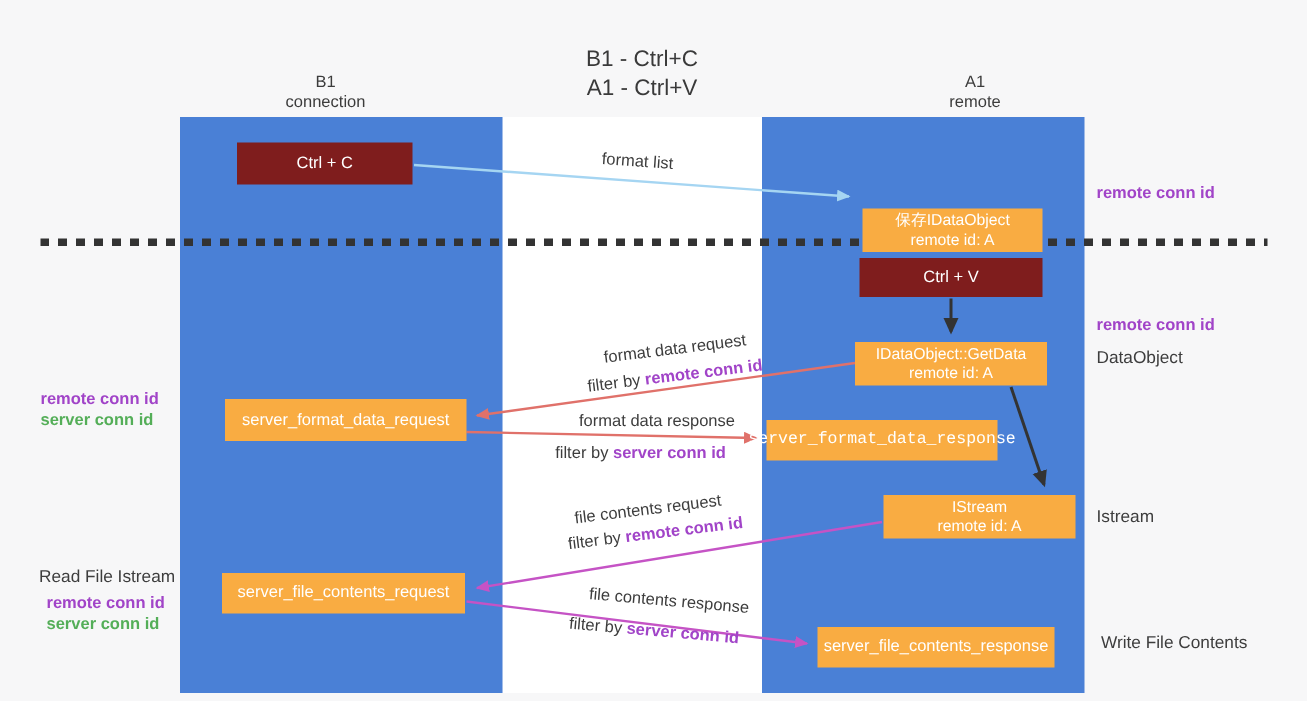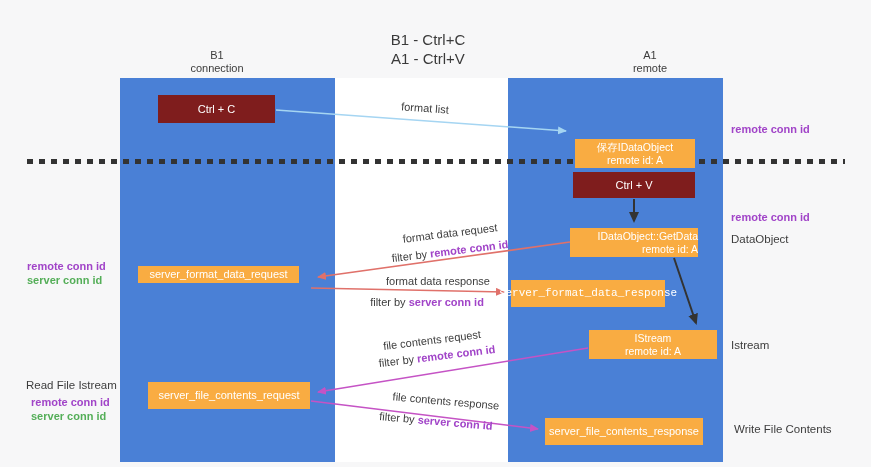--- a/index.html
+++ b/index.html
@@ -91,26 +91,26 @@
 
   <div class="box orange" style="left:575px;top:119px;width:120px;height:29px;margin-top:20px;">
     <div class="l2">保存IDataObject</div>
     <div class="l2">remote id: A</div>
   </div>
 
   <div class="box green" style="left:573px;top:172px;width:122px;height:26px;">
     <div>Ctrl + V</div>
   </div>
 
-  <div class="box orange" style="left:570px;top:228px;width:128px;height:29px;align-items:flex-end;">
+  <div class="box orange" style="left:570px;top:228px;width:128px;height:29px;">
     <div class="l2">IDataObject::GetData</div>
     <div class="l2">remote id: A</div>
   </div>
 
-  <div class="box orange" style="left:138px;top:266px;width:161px;height:17px;">
+  <div class="box orange" style="left:150px;top:266px;width:161px;height:28px;">
     <div>server_format_data_request</div>
   </div>
 
   <div class="box orange" style="left:511px;top:280px;width:154px;height:27px;font-family:Liberation Mono, monospace;">
     <div>server_format_data_response</div>
   </div>
 
   <div class="box orange" style="left:589px;top:330px;width:128px;height:29px;">
     <div class="l2">IStream</div>
     <div class="l2">remote id: A</div>

